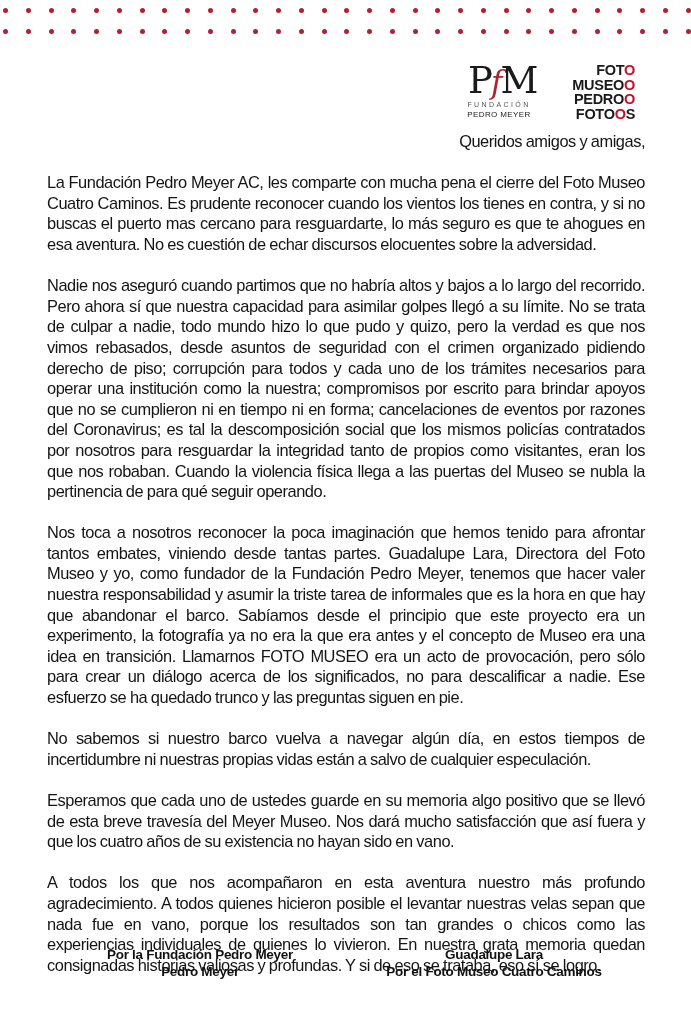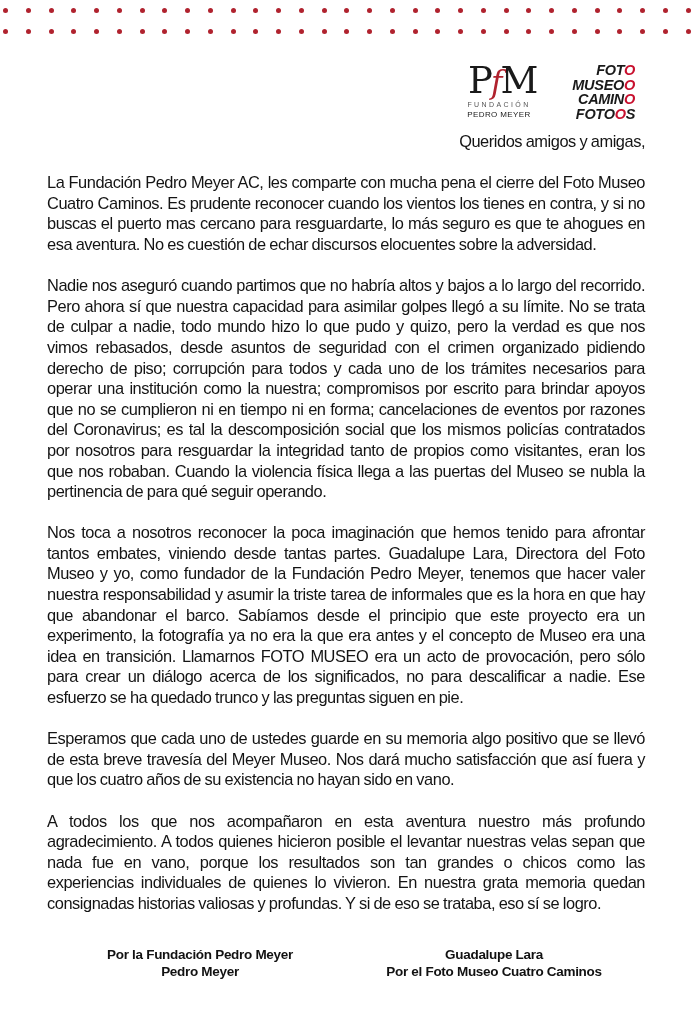--- a/index.html
+++ b/index.html
@@ -8,21 +8,21 @@
   .dots-row.r1 { top: 8px; }
   .dots-row.r2 { top: 29px; }
   .dot { position: absolute; top: 0; width: 5px; height: 5px; border-radius: 50%; background: #b0222e; }
   .logo-pfm { position: absolute; left: 464px; top: 62px; width: 70px; height: 60px; }
   .pfm-mark { position: absolute; left: 4px; top: 0; font-family: "DejaVu Serif", serif; font-size: 37px; line-height: 38px; letter-spacing: -3px; color: #1a1a1a; }
   .pfm-mark .f { color: #b0222e; font-style: italic; font-size: 31px; margin: 0 1px; }
   .pfm-sub1 { position: absolute; left: 0; top: 39px; width: 70px; text-align: center; font-size: 7px; letter-spacing: 2.4px; color: #555; }
   .pfm-sub2 { position: absolute; left: 0; top: 48px; width: 70px; text-align: center; font-size: 8px; letter-spacing: 0.4px; color: #1a1a1a; }
   .logo-fm { position: absolute; left: 560px; top: 63px; width: 75px; text-align: right; font-family: "Liberation Sans", sans-serif; font-weight: bold; font-size: 14.5px; line-height: 14.5px; color: #1a1a1a; letter-spacing: -0.3px; }
   .logo-fm .red { color: #c8102e; }
-  .logo-fm .line { display: block; font-style: italic; }
+  .logo-fm .line { display: block; }
   .letter { position: absolute; left: 47px; top: 131px; width: 598px; font-size: 16.4px; line-height: 20.6px; letter-spacing: -0.45px; word-spacing: -0.5px; }
   .letter p { margin: 0 0 20.6px 0; text-align: justify; }
   .letter p.greeting { text-align: right; }
   .sig { position: absolute; top: 947px; font-weight: bold; font-size: 13.5px; line-height: 16.5px; text-align: center; letter-spacing: -0.3px; color: #111; }
   .sig.left { left: 84px; width: 232px; }
   .sig.right { left: 365px; width: 258px; }
   .sig span { display: block; }
 </style>
 </head>
 <body>
@@ -96,29 +96,30 @@
 
 <div class="logo-pfm">
   <div class="pfm-mark"><span>P</span><span class="f">f</span><span>M</span></div>
   <div class="pfm-sub1">FUNDACIÓN</div>
   <div class="pfm-sub2">PEDRO MEYER</div>
 </div>
 
 <div class="logo-fm">
   <span class="line"><span>FOT</span><span class="red">O</span></span>
   <span class="line"><span>MUSEO</span><span class="red">O</span></span>
-  <span class="line"><span>CAMIN</span><span class="red">O</span></span>
+  <span class="line"><span>PEDRO</span><span class="red">O</span></span>
   <span class="line"><span>FOTO</span><span class="red">O</span><span>S</span></span>
 </div>
 
 <div class="letter">
   <p class="greeting">Queridos amigos y amigas,</p>
   <p>La Fundación Pedro Meyer AC, les comparte con mucha pena el cierre del Foto Museo Cuatro Caminos. Es prudente reconocer cuando los vientos los tienes en contra, y si no buscas el puerto mas cercano para resguardarte, lo más seguro es que te ahogues en esa aventura. No es cuestión de echar discursos elocuentes sobre la adversidad.</p>
   <p>Nadie nos aseguró cuando partimos que no habría altos y bajos a lo largo del recorrido. Pero ahora sí que nuestra capacidad para asimilar golpes llegó a su límite. No se trata de culpar a nadie, todo mundo hizo lo que pudo y quizo, pero la verdad es que nos vimos rebasados, desde asuntos de seguridad con el crimen organizado pidiendo derecho de piso; corrupción para todos y cada uno de los trámites necesarios para operar una institución como la nuestra; compromisos por escrito para brindar apoyos que no se cumplieron ni en tiempo ni en forma; cancelaciones de eventos por razones del Coronavirus; es tal la descomposición social que los mismos policías contratados por nosotros para resguardar la integridad tanto de propios como visitantes, eran los que nos robaban. Cuando la violencia física llega a las puertas del Museo se nubla la pertinencia de para qué seguir operando.</p>
   <p>Nos toca a nosotros reconocer la poca imaginación que hemos tenido para afrontar tantos embates, viniendo desde tantas partes. Guadalupe Lara, Directora del Foto Museo y yo, como fundador de la Fundación Pedro Meyer, tenemos que hacer valer nuestra responsabilidad y asumir la triste tarea de informales que es la hora en que hay que abandonar el barco. Sabíamos desde el principio que este proyecto era un experimento, la fotografía ya no era la que era antes y el concepto de Museo era una idea en transición. Llamarnos FOTO MUSEO era un acto de provocación, pero sólo para crear un diálogo acerca de los significados, no para descalificar a nadie. Ese esfuerzo se ha quedado trunco y las preguntas siguen en pie.</p>
+  <p>No sabemos si nuestro barco vuelva a navegar algún día, en estos tiempos de incertidumbre ni nuestras propias vidas están a salvo de cualquier especulación.</p>
   <p>Esperamos que cada uno de ustedes guarde en su memoria algo positivo que se llevó de esta breve travesía del Meyer Museo. Nos dará mucho satisfacción que así fuera y que los cuatro años de su existencia no hayan sido en vano.</p>
   <p>A todos los que nos acompañaron en esta aventura nuestro más profundo agradecimiento. A todos quienes hicieron posible el levantar nuestras velas sepan que nada fue en vano, porque los resultados son tan grandes o chicos como las experiencias individuales de quienes lo vivieron. En nuestra grata memoria quedan consignadas historias valiosas y profundas. Y si de eso se trataba, eso sí se logro.</p>
 </div>
 
 <div class="sig left">
   <span>Por la Fundación Pedro Meyer</span>
   <span>Pedro Meyer</span>
 </div>
 <div class="sig right">
   <span>Guadalupe Lara</span>

